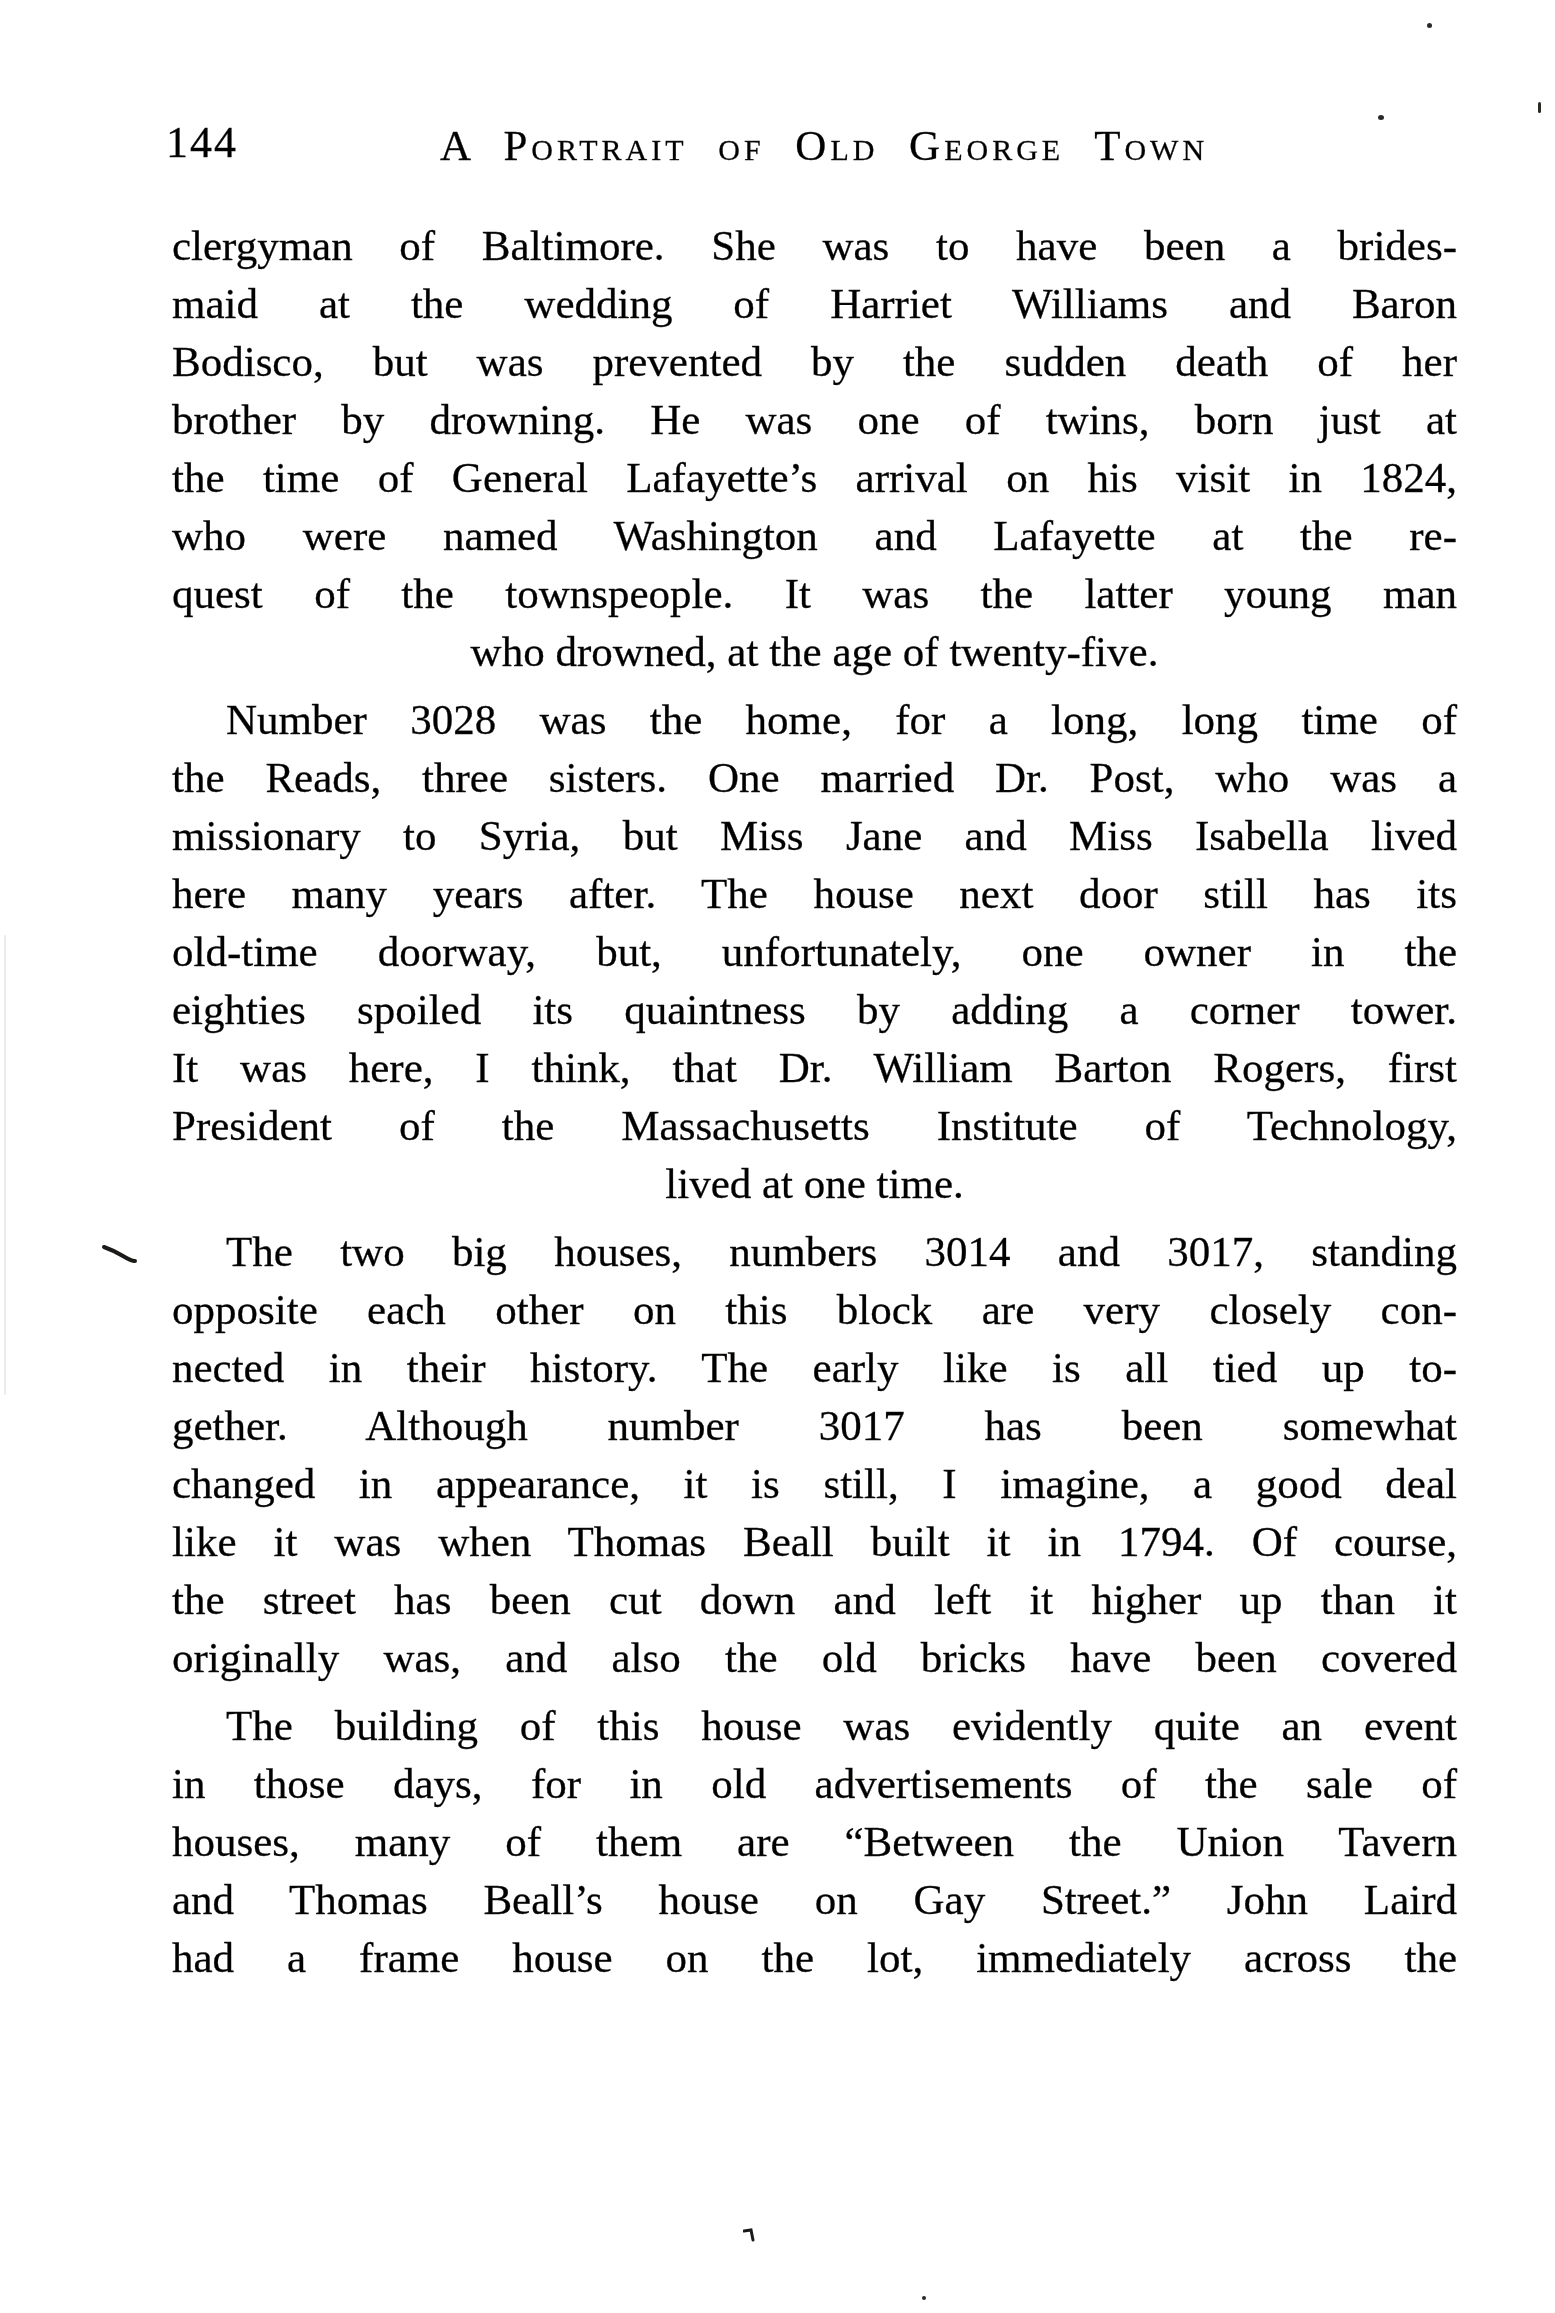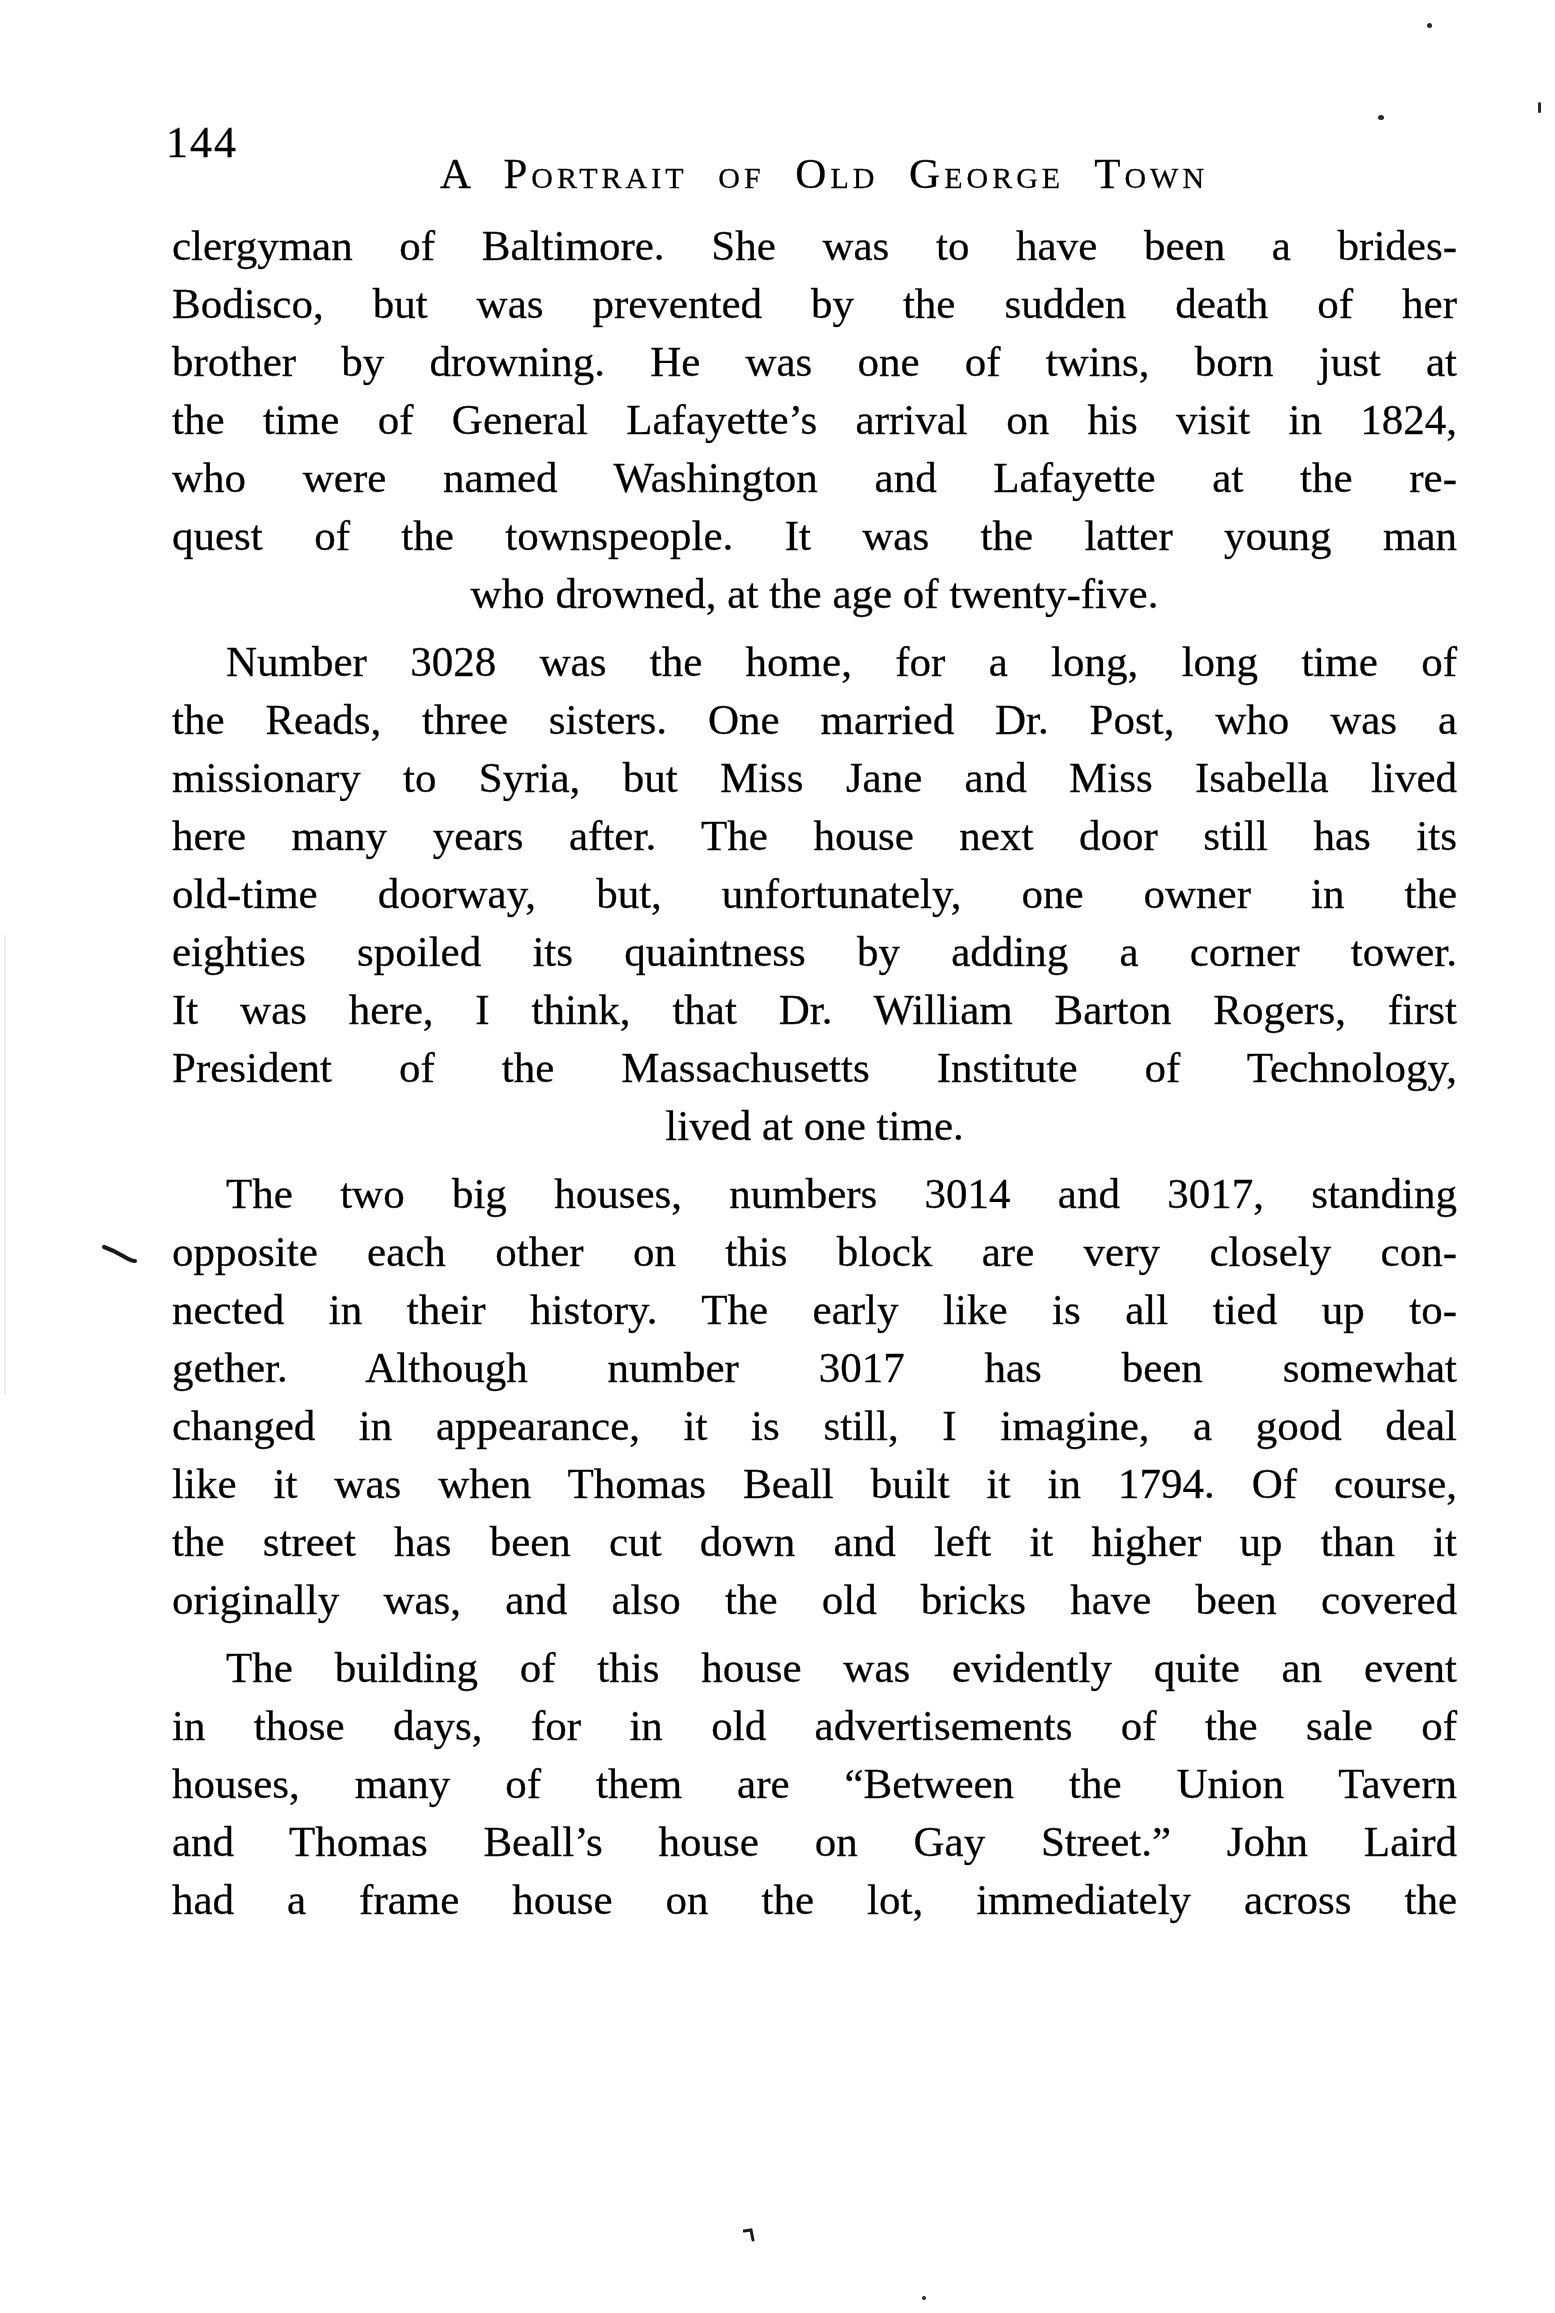--- a/index.html
+++ b/index.html
@@ -17,21 +17,20 @@
   .page-number{
     position:absolute;left:166px;top:121px;
     font-size:44px;line-height:1;letter-spacing:2px;
   }
   .running-title{
     position:absolute;left:824px;top:124px;transform:translateX(-50%);
     font-size:43px;line-height:1;
     font-variant:small-caps;
     letter-spacing:4px;word-spacing:16px;
     white-space:nowrap;
-    margin-top:28px;
   }
   
   .text-block{
     position:absolute;left:162px;top:207px;width:1305px;
     font-size:43px;line-height:58px;
   }
   .para{margin:10px;}
   .line{width:100%;}
   .line.j{text-align:justify;text-align-last:justify;-moz-text-align-last:justify;}
   .line.last{text-align:center;}
@@ -51,20 +50,21 @@
 
 <div class="page">
 
   <div class="page-number">144</div>
   <div class="running-title">A Portrait of Old George Town</div>
 
   <div class="text-block">
 
     <div class="para">
       <div class="line j">clergyman of Baltimore. She was to have been a brides-</div>
+      <div class="line j">maid at the wedding of Harriet Williams and Baron</div>
       <div class="line j">Bodisco, but was prevented by the sudden death of her</div>
       <div class="line j">brother by drowning. He was one of twins, born just at</div>
       <div class="line j">the time of General Lafayette’s arrival on his visit in 1824,</div>
       <div class="line j">who were named Washington and Lafayette at the re-</div>
       <div class="line j">quest of the townspeople. It was the latter young man</div>
       <div class="line last">who drowned, at the age of twenty-five.</div>
     </div>
 
     <div class="para">
       <div class="line j indent">Number 3028 was the home, for a long, long time of</div>

